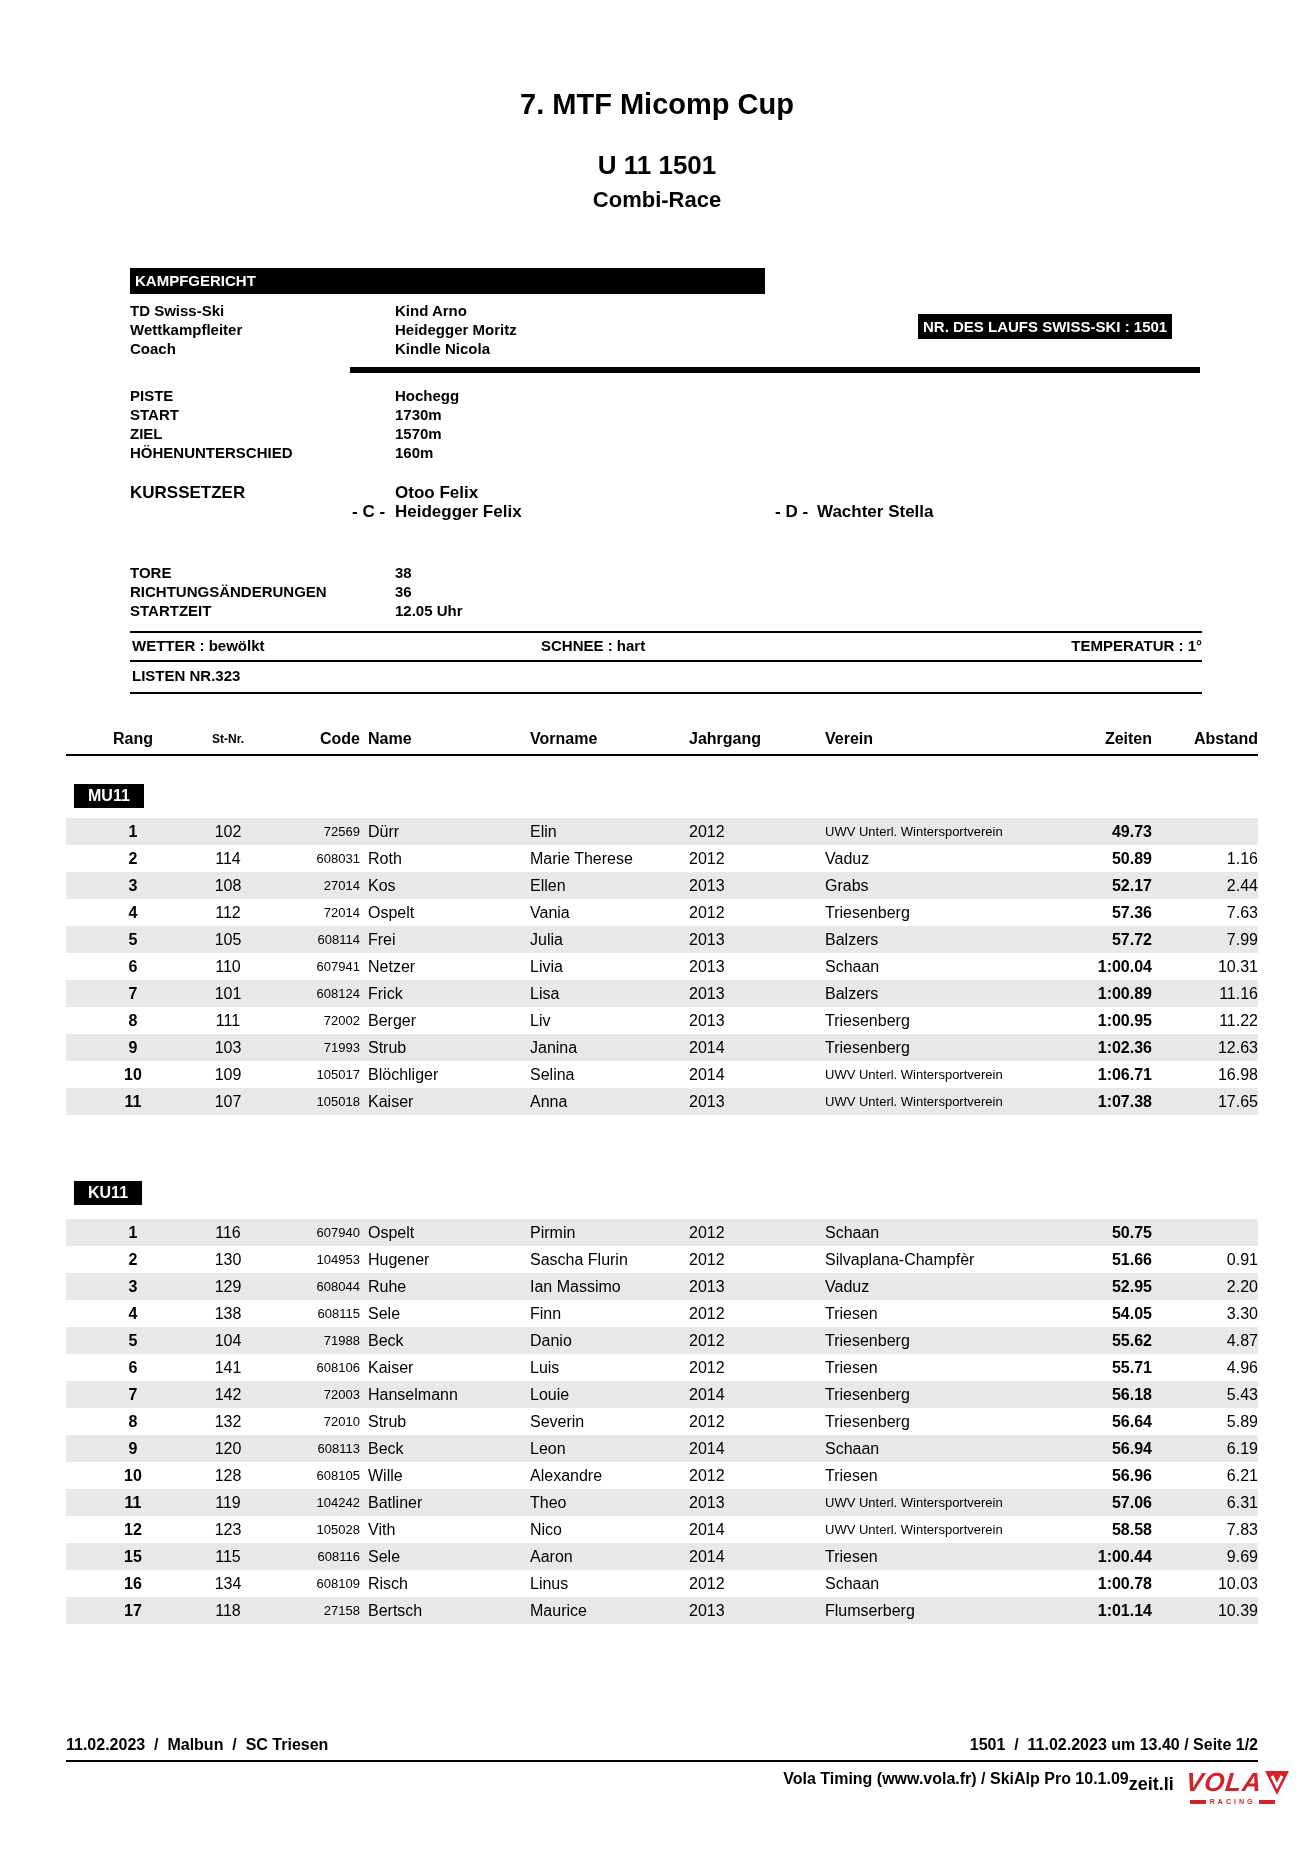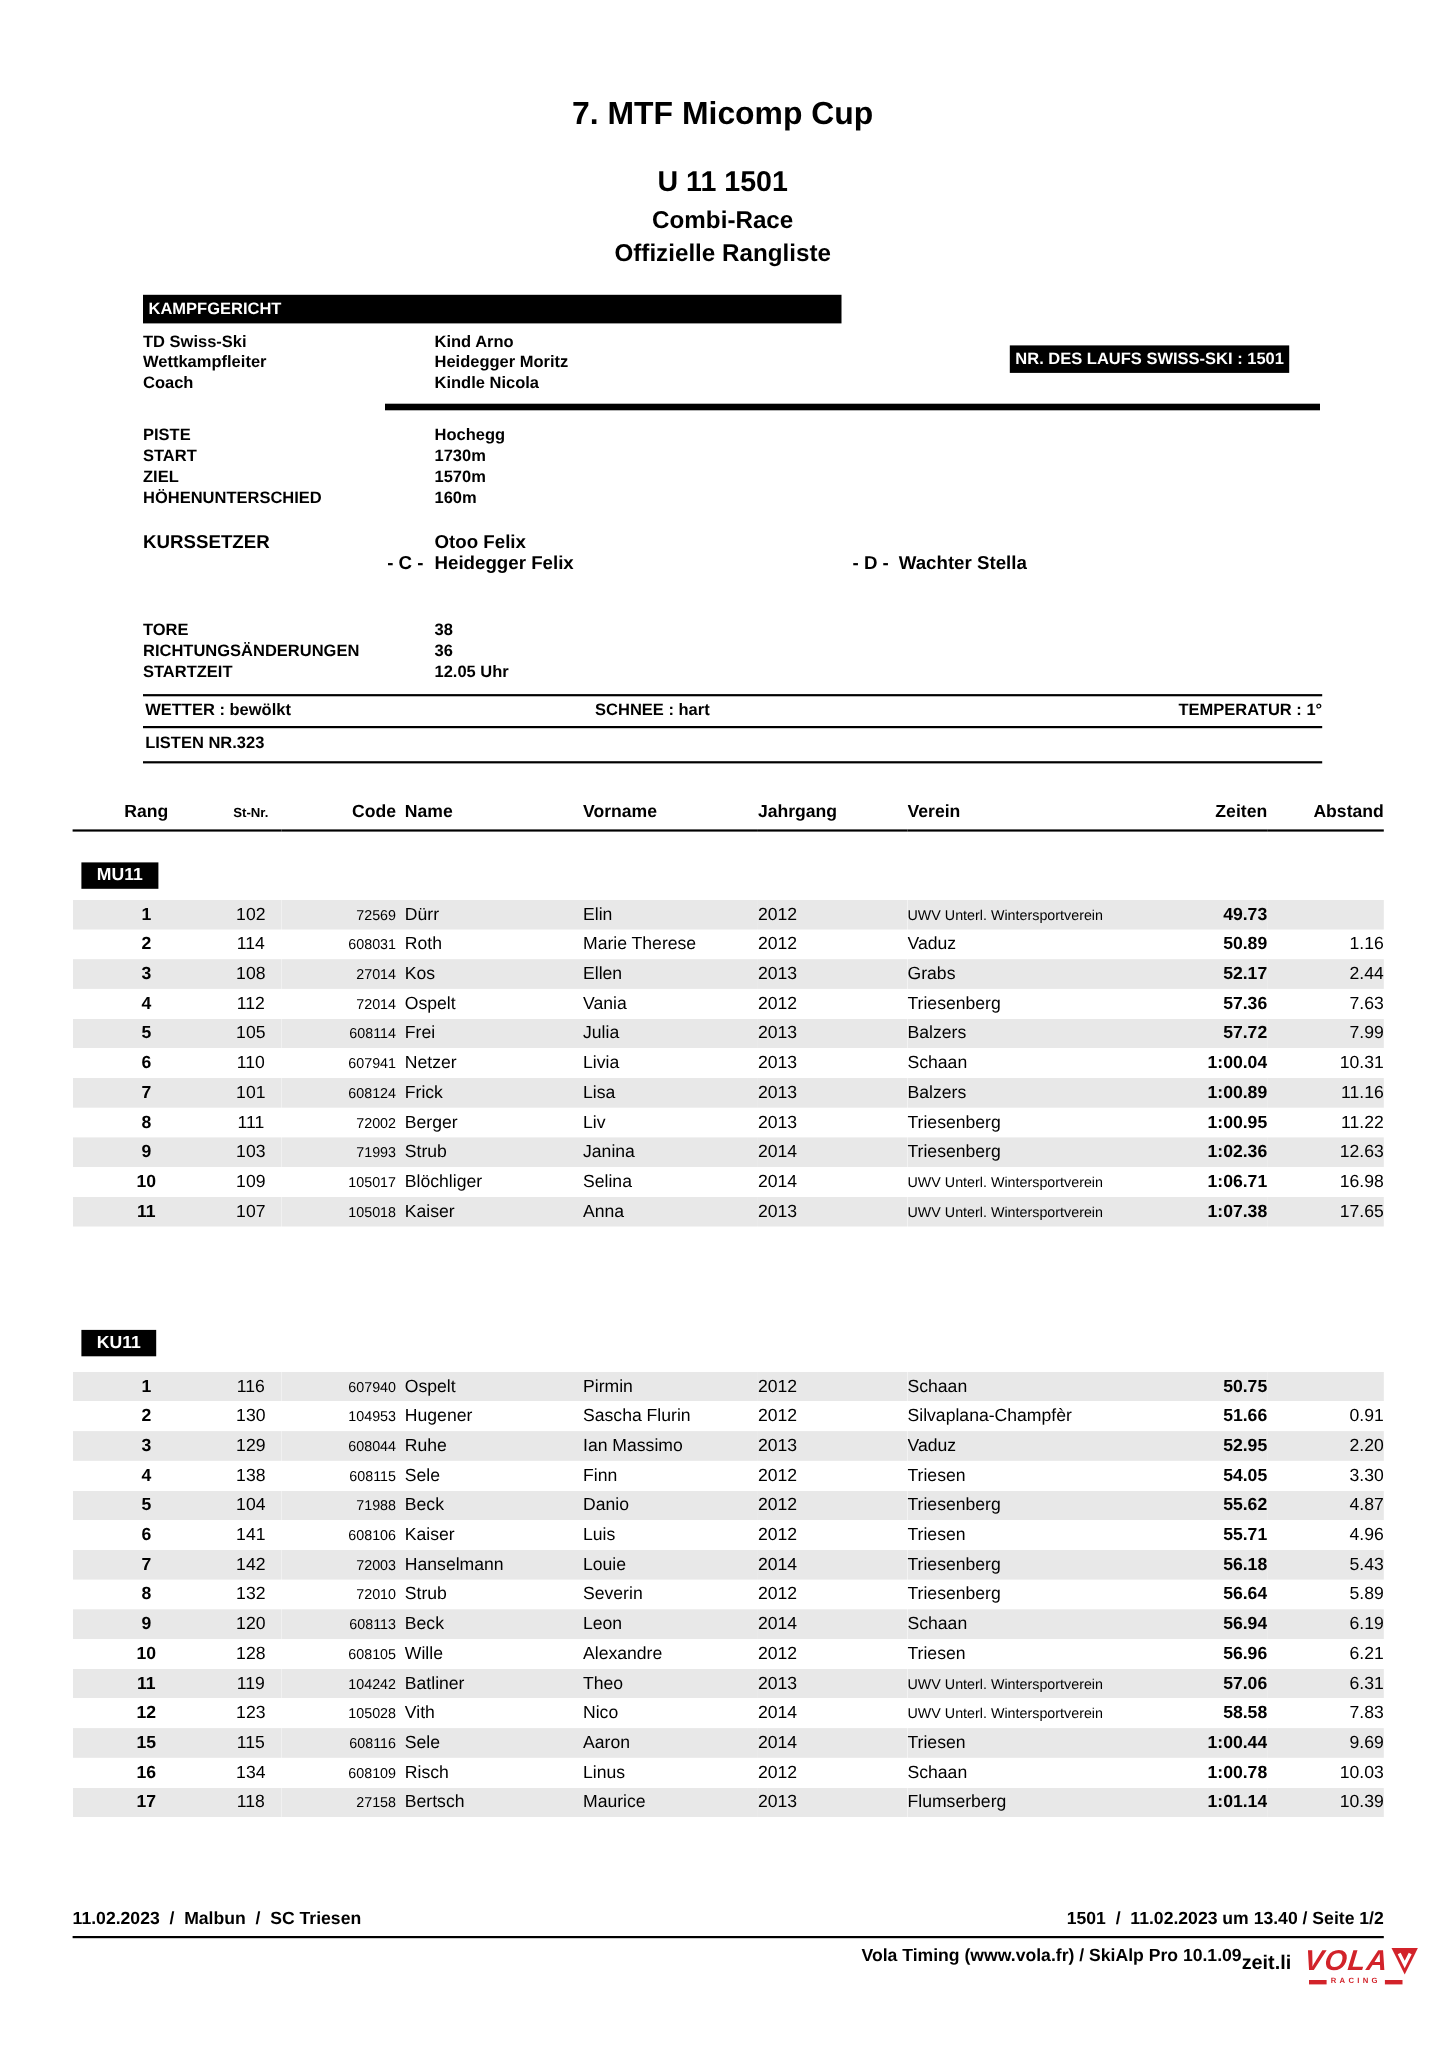--- a/index.html
+++ b/index.html
@@ -67,21 +67,21 @@
   .c-abstand{text-align:right;}
   .body-table td{height:27px;font-size:16px;vertical-align:middle;}
   .body-table td.c-code{font-size:13px;}
   td.small{font-size:13px;}
   tr.stripe td{background:#e8e8e8;}
   .section-badge{
     display:inline-block;background:#000;color:#fff;font-weight:bold;
     font-size:16px;line-height:24px;height:24px;padding:0 14px;margin-left:8px;
   }
   .badge-mu{margin-top:28px;}
-  .badge-ku{margin-top:94px;}
+  .badge-ku{margin-top:66px;}
   .mu-table{margin-top:10px;}
   .ku-table{margin-top:14px;}
   
   .footer-row1{position:absolute;left:66px;top:1736px;width:1192px;display:flex;justify-content:space-between;font-size:16px;font-weight:bold;}
   .footer-line{position:absolute;left:66px;top:1760px;width:1192px;height:2px;background:#000;}
   .footer-row2{position:absolute;left:66px;top:1770px;width:1224px;display:flex;justify-content:flex-end;align-items:flex-start;font-size:16px;font-weight:bold;}
   .pre{white-space:pre;}
   .footer-right{display:flex;align-items:flex-start;gap:12px;}
   .zeitli{font-size:18px;font-weight:bold;margin-top:4px;}
   .vola-logo{display:flex;flex-direction:column;align-items:flex-start;}
@@ -91,21 +91,20 @@
   .vola-racing .bar{display:inline-block;width:16px;height:4px;background:#d2232a;}
 </style>
 </head>
 <body>
 
 <div class="page">
 
   <div class="title-line t1">7. MTF Micomp Cup</div>
   <div class="title-line t2">U 11 1501</div>
   <div class="title-line t3">Combi-Race</div>
-  <div class="title-line t4">Offizielle Rangliste</div>
 
   <div class="black-bar">KAMPFGERICHT</div>
   <div class="race-number-box">NR. DES LAUFS SWISS-SKI : 1501</div>
   <div class="info-rows jury-rows">
     <div class="info-row">
       <span class="info-label">TD Swiss-Ski</span><span>Kind Arno</span>
     </div>
     <div class="info-row">
       <span class="info-label">Wettkampfleiter</span><span>Heidegger Moritz</span>
     </div>

